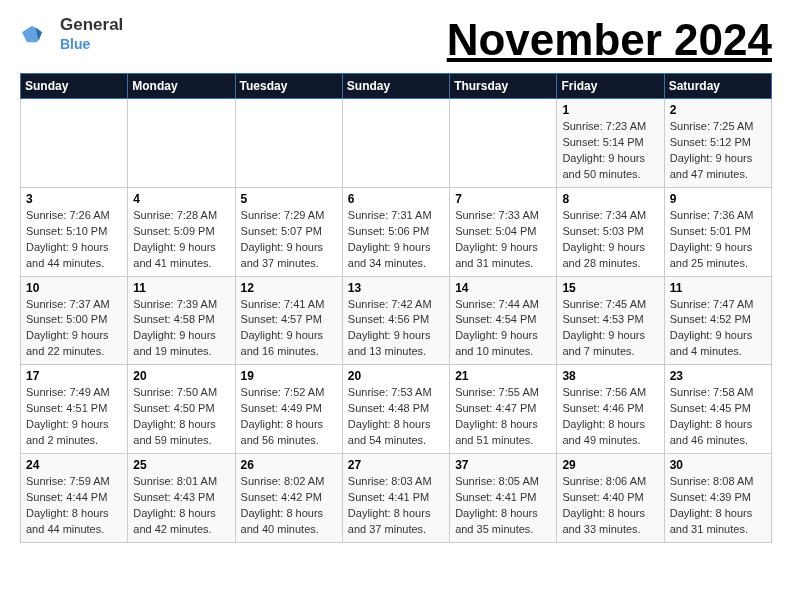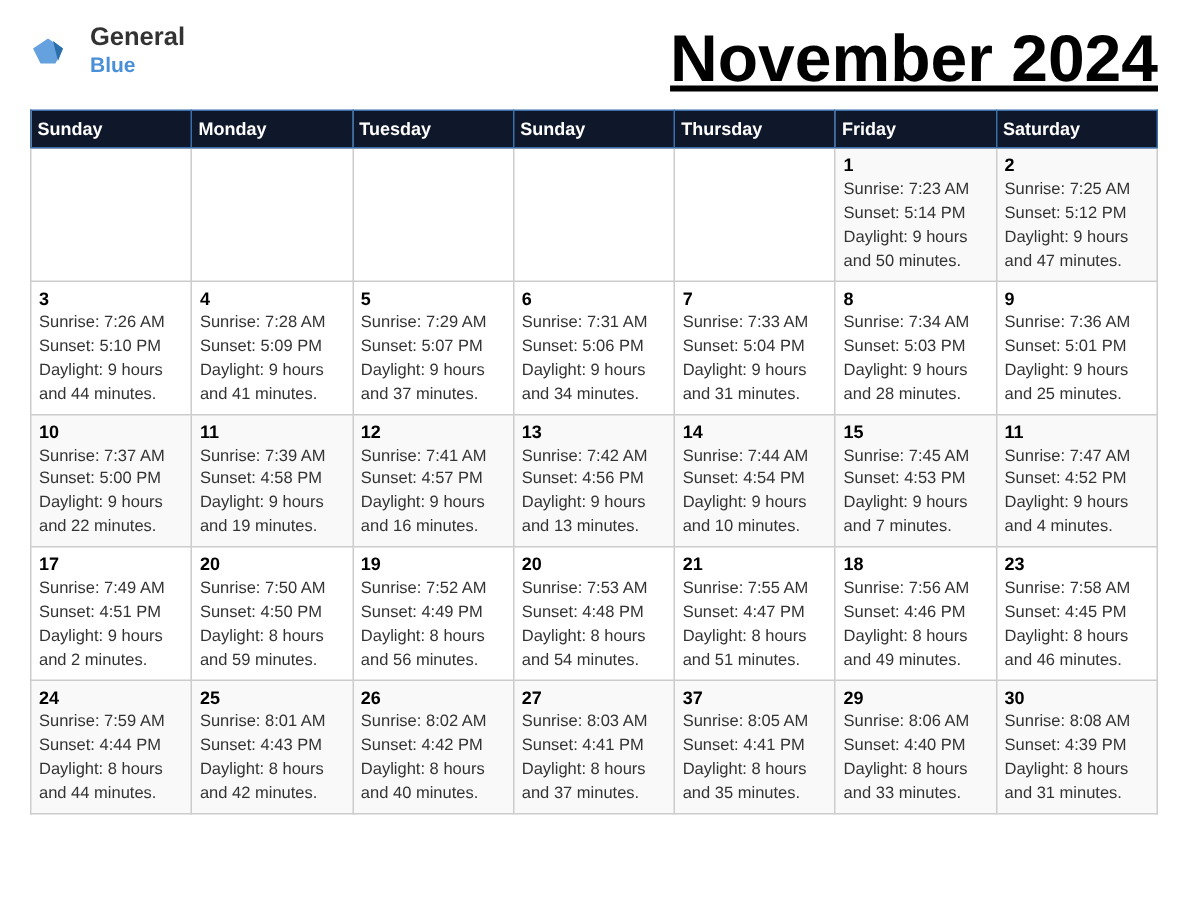--- a/index.html
+++ b/index.html
@@ -208,21 +208,21 @@
           </td>
           <td>
             <span class="day-num">20</span>
             <div class="day-info">Sunrise: 7:53 AM<br>Sunset: 4:48 PM<br>Daylight: 8 hours<br>and 54 minutes.</div>
           </td>
           <td>
             <span class="day-num">21</span>
             <div class="day-info">Sunrise: 7:55 AM<br>Sunset: 4:47 PM<br>Daylight: 8 hours<br>and 51 minutes.</div>
           </td>
           <td>
-            <span class="day-num">18</span>
+            <span class="day-num">38</span>
             <div class="day-info">Sunrise: 7:56 AM<br>Sunset: 4:46 PM<br>Daylight: 8 hours<br>and 49 minutes.</div>
           </td>
           <td>
             <span class="day-num">23</span>
             <div class="day-info">Sunrise: 7:58 AM<br>Sunset: 4:45 PM<br>Daylight: 8 hours<br>and 46 minutes.</div>
           </td>
         </tr>
         <tr>
           <td>
             <span class="day-num">24</span>

